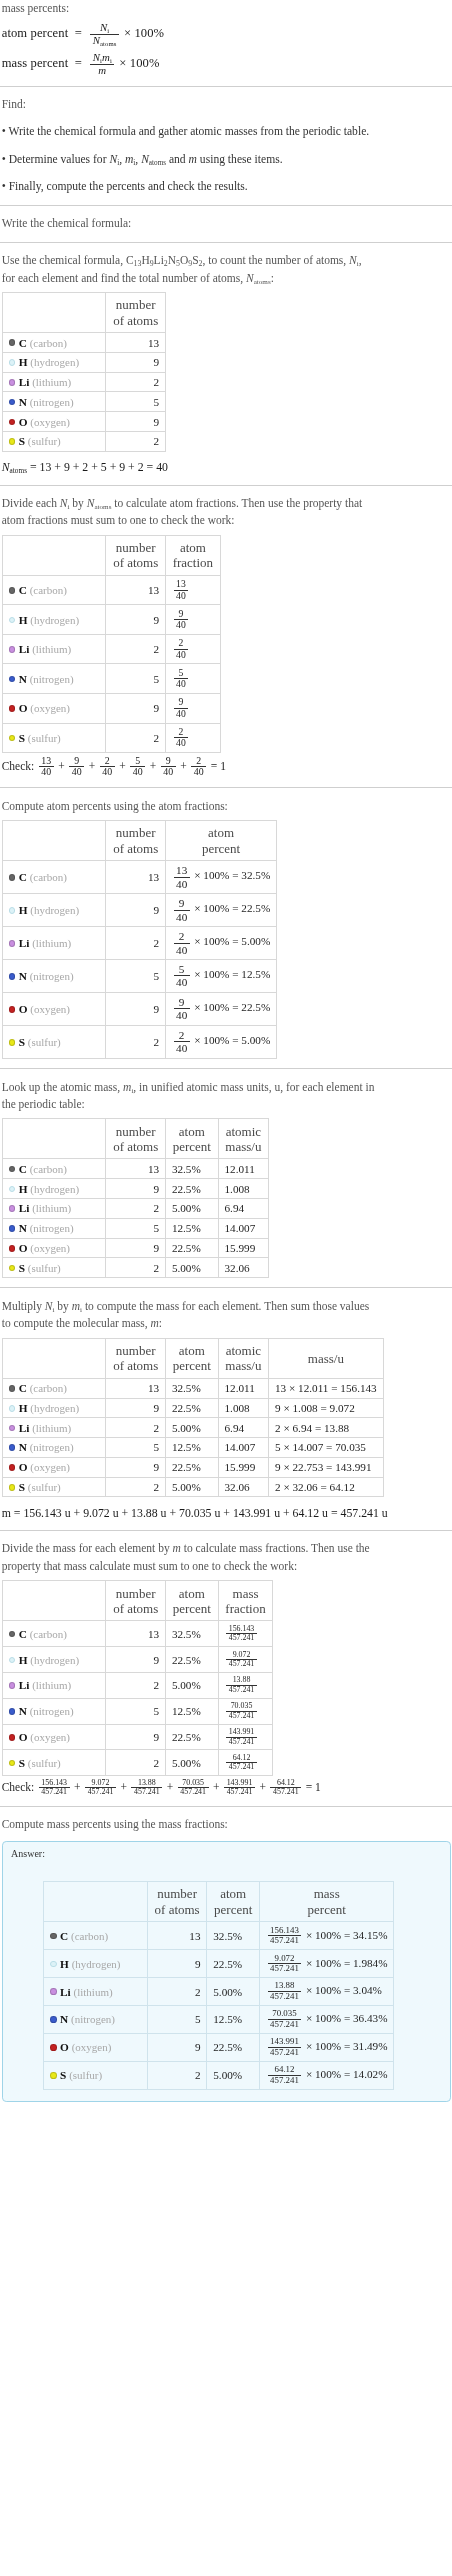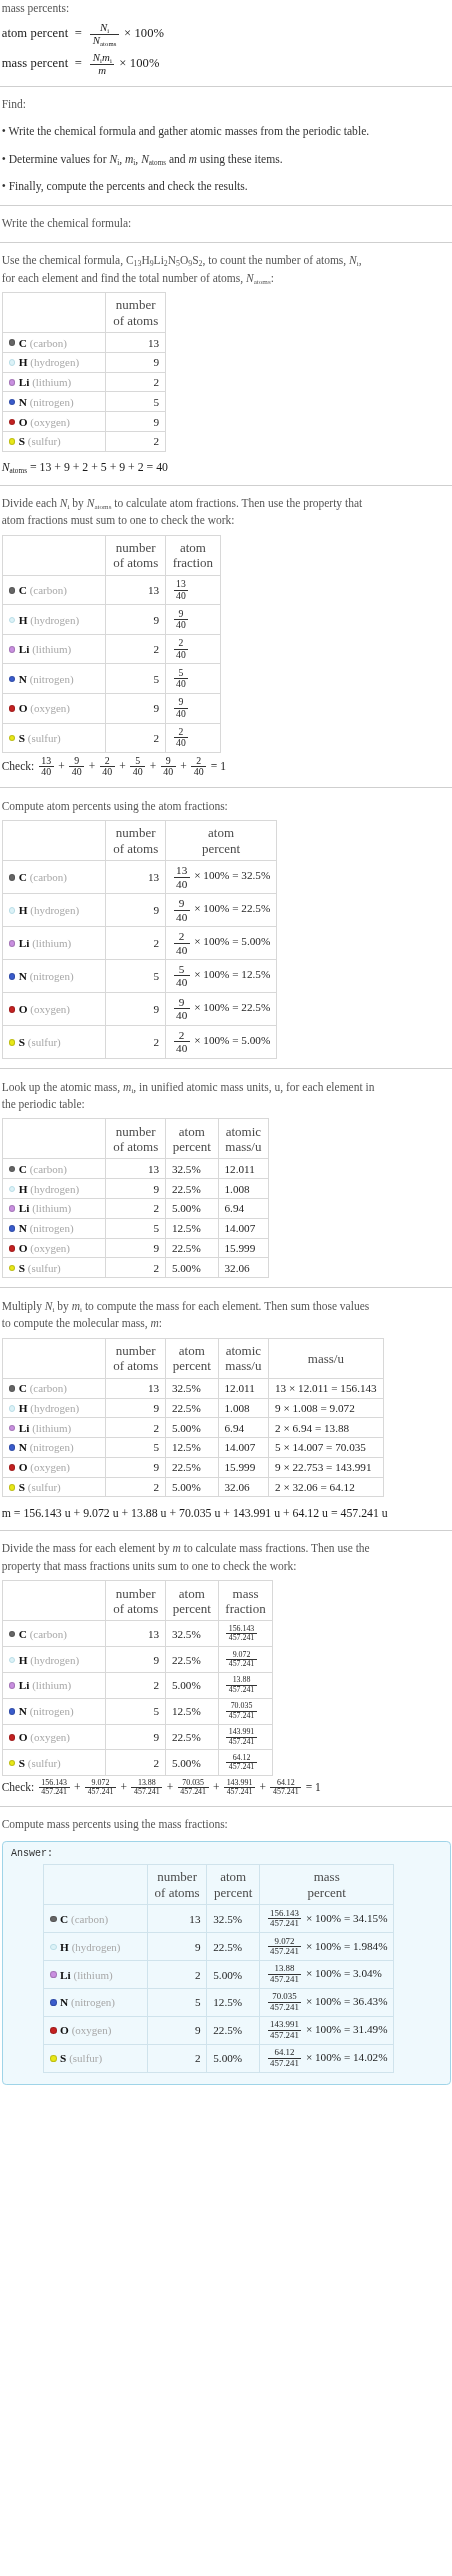--- a/index.html
+++ b/index.html
@@ -105,24 +105,24 @@
   .answerbox {
     border: 0.8px solid #9fd4e8;
     background: #eff9fd;
     border-radius: 4.2px;
     padding: 6.7px 8.4px 10px 8.4px;
     margin-top: 6.7px;
     box-sizing: border-box;
     width: 449px;
   }
   .answer-label {
-    font-family: Liberation Mono, monospace;
+    font-family: Liberation Serif, serif;
     font-size: 10px;
     color: #333;
-    margin-bottom: 5px;
+    margin-bottom: 22px;
   }
   .answerbox table.grid { margin-left: 32px; }
   .answerbox table.grid td, .answerbox table.grid th { border-color: #cfe3ec; }
 </style>
 </head>
 <body>
 
 <div class="page">
 
   <div class="section">
@@ -480,21 +480,21 @@
 
     <div class="totalline">m = 156.143 u + 9.072 u + 13.88 u + 70.035 u + 143.991 u + 64.12 u = 457.241 u</div>
   </div>
 
   <hr class="hr">
 
   <div class="section">
     <div class="prose">
       Divide the mass for each element by <span class="it">m</span> to calculate mass fractions. Then use the
     </div>
-    <div class="prose">property that mass fractions units sum to one to check the work:</div>
+    <div class="prose">property that mass calculate must sum to one to check the work:</div>
 
     <table class="grid">
       <thead>
         <tr>
           <th class="blank"></th>
           <th>
             <span>number</span><br>
             <span>of atoms</span>
           </th>
           <th>

